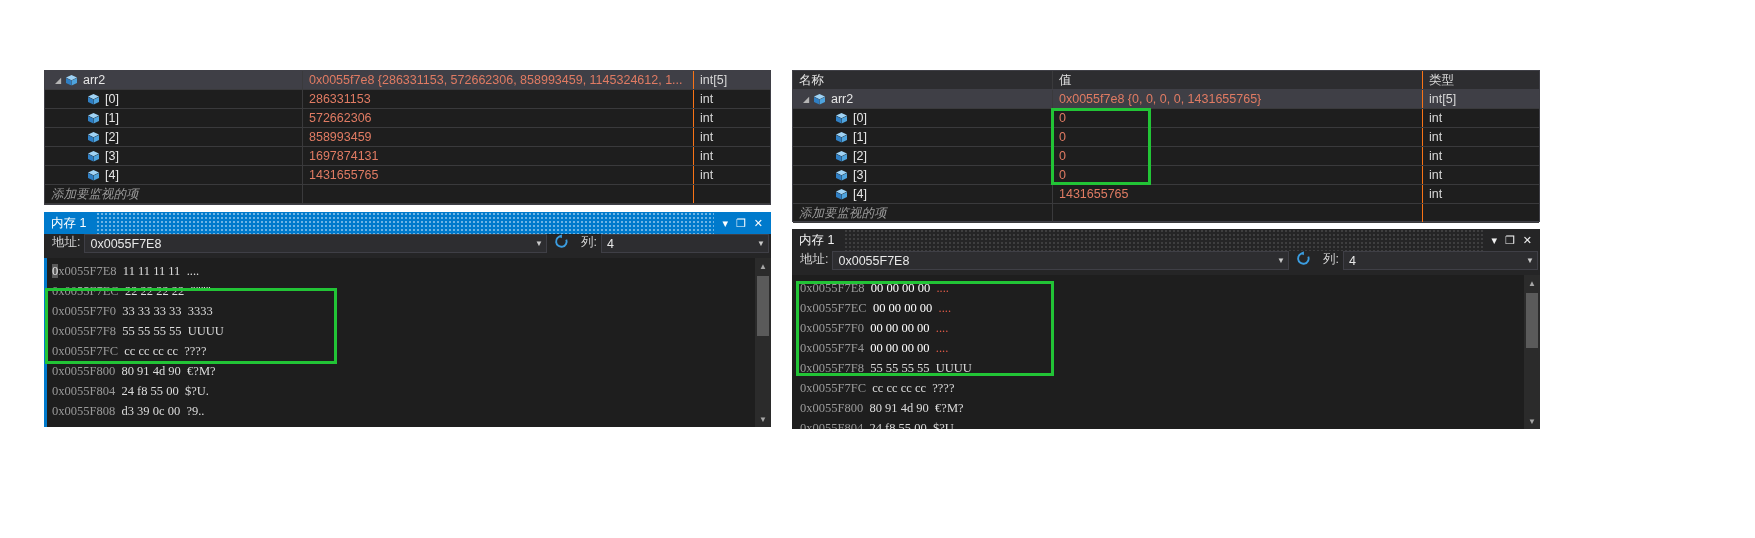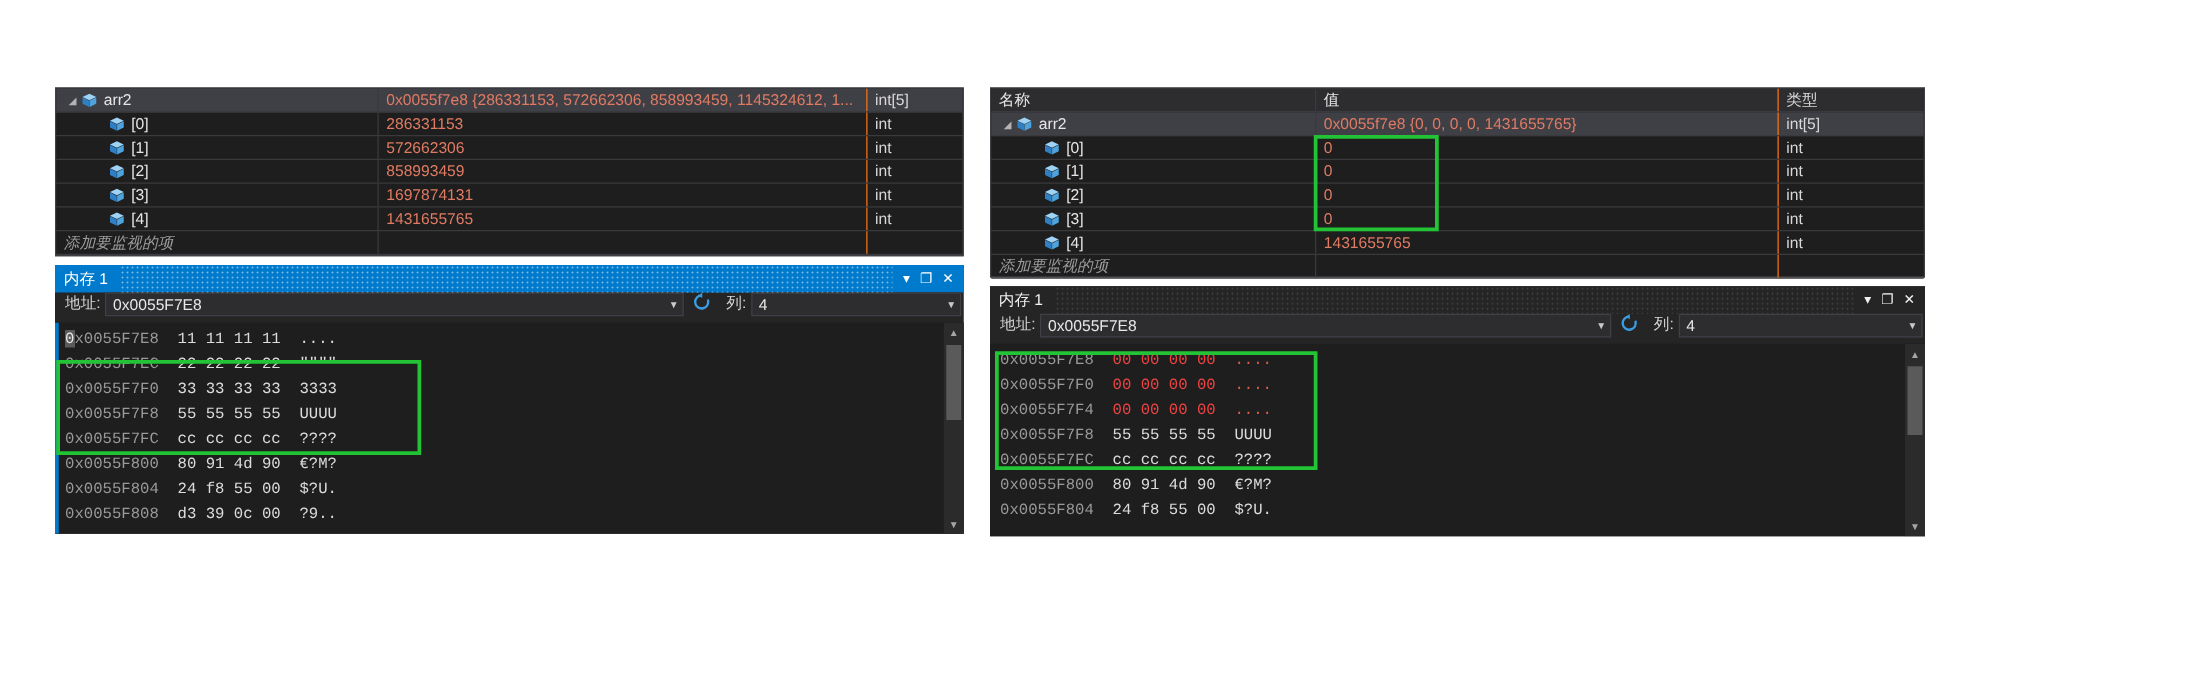--- a/index.html
+++ b/index.html
@@ -57,25 +57,25 @@
            color: #e8e8e8; font-size: 12.5px; padding-left: 5px; min-width: 0; }
   .combo .cval { flex: 1; overflow: hidden; white-space: nowrap; }
   .combo .carrow { width: 14px; text-align: center; color: #c9c9c9; font-size: 8px; flex:none;}
   .refresh { width: 20px; text-align: center; color: #3b9de0; font-size: 14px; flex: none; }
   .cols-combo { width: 168px; flex: none; }
   .cols-combo.wide { width: 195px; }
 
   .mem-body { position: relative; background: #1e1e1e; overflow: hidden;
               box-sizing: border-box; }
   .mem-rows { position: absolute; left: 0; top: 0; padding: 3px 0 0 8px; }
-  .mline { font-family: Liberation Mono, monospace; font-size: 12.5px;
+  .mline { font-family: Liberation Serif, serif; font-size: 12.5px;
            height: 20px; line-height: 20px; white-space: pre; color: #dcdcdc; }
   .maddr { color: #9a9a9a; }
   .mhex  { color: #dcdcdc; }
-  .mhex.red { color: #ef4444; }
+  .mhex.red { color: #ffffff; }
   .mascii { color: #dcdcdc; }
   .mascii.red { color: #e05a48; }
   .caretcell { background: #5a5a5a; color: #e8e8e8; }
 
   
   .vscroll { position: absolute; right: 0; top: 0; width: 16px; bottom: 0;
              background: #2b2b2b; }
   .vscroll .up, .vscroll .dn { height: 16px; color: #a6a6a6; font-size: 8px;
              display:flex; align-items:center; justify-content:center; }
   .vscroll .thumb { position: absolute; left: 2px; right: 2px; background: #5a5a5a; }
@@ -431,20 +431,21 @@
       <span class="tb-label">列:</span>
       <span class="combo cols-combo wide">
         <span class="cval">4</span>
         <span class="carrow">▼</span>
       </span>
     </div>
 
     <div class="mem-body" style="width:748px;height:154px;">
       <div class="mem-rows" id="right-mem-rows">
           <div class="mline"><span class="maddr">0x0055F7E8</span>  <span class="mhex red">00 00 00 00</span>  <span class="mascii red">....</span></div>
+          <div class="mline"><span class="maddr">0x0055F7EC</span>  <span class="mhex red">00 00 00 00</span>  <span class="mascii red">....</span></div>
           <div class="mline"><span class="maddr">0x0055F7F0</span>  <span class="mhex red">00 00 00 00</span>  <span class="mascii red">....</span></div>
           <div class="mline"><span class="maddr">0x0055F7F4</span>  <span class="mhex red">00 00 00 00</span>  <span class="mascii red">....</span></div>
           <div class="mline"><span class="maddr">0x0055F7F8</span>  <span class="mhex">55 55 55 55</span>  <span class="mascii">UUUU</span></div>
           <div class="mline"><span class="maddr">0x0055F7FC</span>  <span class="mhex">cc cc cc cc</span>  <span class="mascii">????</span></div>
           <div class="mline"><span class="maddr">0x0055F800</span>  <span class="mhex">80 91 4d 90</span>  <span class="mascii">€?M?</span></div>
           <div class="mline"><span class="maddr">0x0055F804</span>  <span class="mhex">24 f8 55 00</span>  <span class="mascii">$?U.</span></div>
         </div>
       <div class="vscroll">
         <div class="up">▲</div>
         <div class="thumb" style="top:18px;height:55px;"></div>

